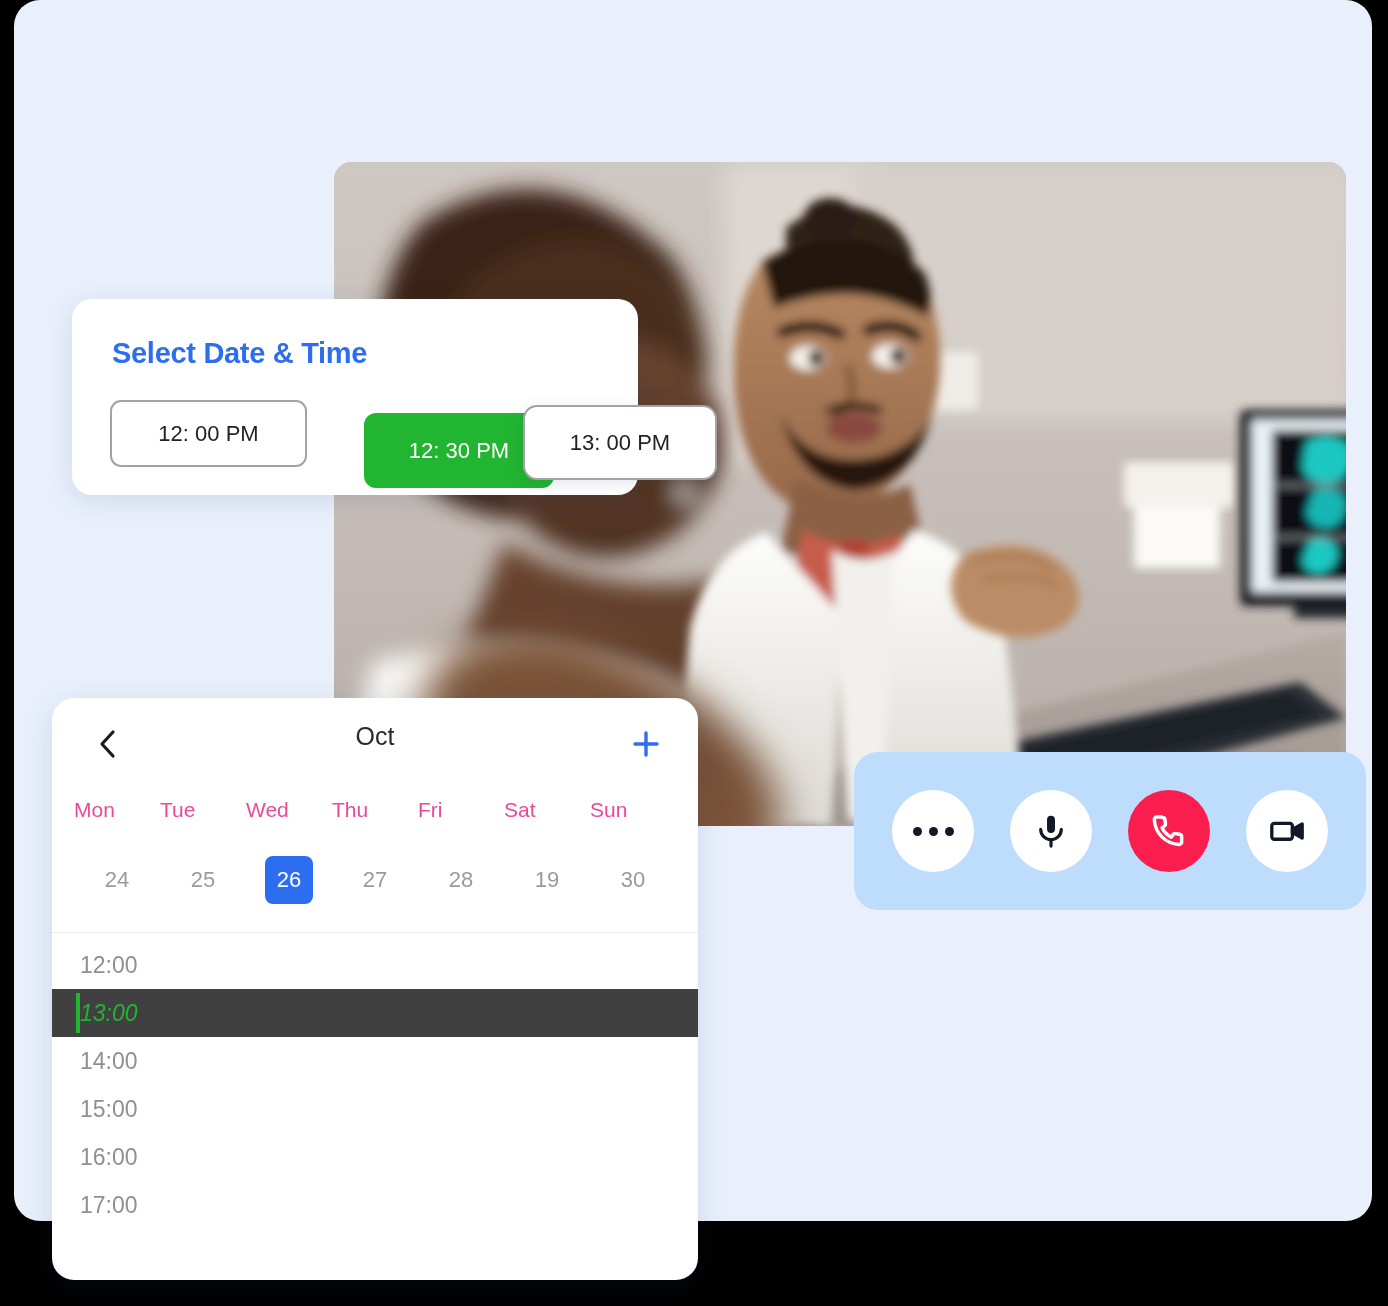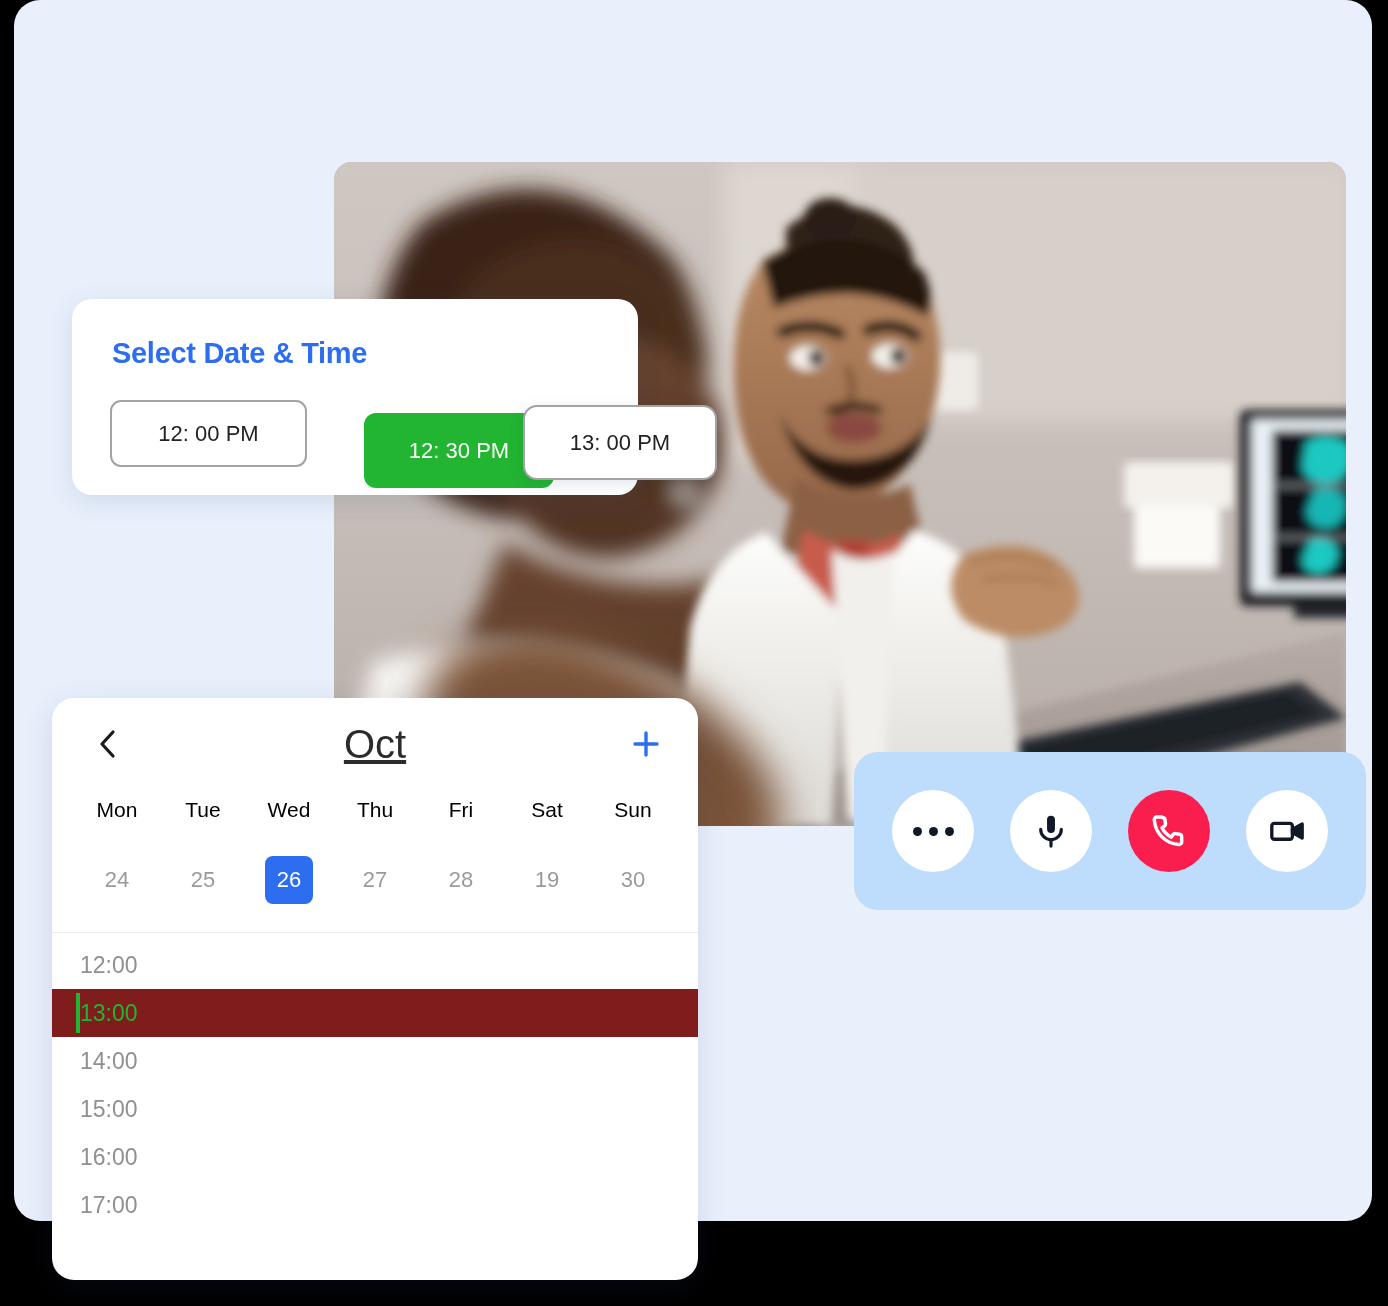--- a/index.html
+++ b/index.html
@@ -114,42 +114,41 @@
     left: 32px; top: 22px;
     width: 48px; height: 48px;
     display: flex; align-items: center; justify-content: center;
     color: #1b1b1b;
   }
   .cal-prev svg { width: 22px; height: 30px; }
   .cal-month {
     position: absolute;
     left: 0; right: 0; top: 24px;
     text-align: center;
-    font-size: 40px;
+    font-size: 25px;
     color: #2b2b2b;
-    text-decoration: underline;
   }
   .cal-add {
     position: absolute;
     right: 28px; top: 22px;
     width: 48px; height: 48px;
     display: flex; align-items: center; justify-content: center;
     color: #2C6EEF;
   }
   .cal-add svg { width: 30px; height: 30px; }
 
   .cal-grid {
     display: grid;
     grid-template-columns: repeat(7, 1fr);
     padding: 0 22px;
   }
   .cal-dow {
-    text-align: center;
+    text-align: left;
     font-size: 21px;
-    color: #000000;
+    color: #ec4899;
     padding: 8px 0 0 0;
     height: 52px;
   }
   .cal-daycell {
     display: flex;
     align-items: center;
     justify-content: center;
     height: 76px;
   }
   .cal-day {
@@ -173,22 +172,23 @@
   .slot-item {
     position: relative;
     height: 48px;
     display: flex;
     align-items: center;
     padding-left: 28px;
     font-size: 23px;
     color: #8f8f8f;
   }
   .slot-item.active {
-    background: #7f1d1d;
+    background: #404040;
     color: #22B531;
+    font-style: italic;
   }
   .slot-item.active::before {
     content: "";
     position: absolute;
     left: 24px;
     top: 4px;
     bottom: 4px;
     width: 4px;
     background: #22B531;
   }

